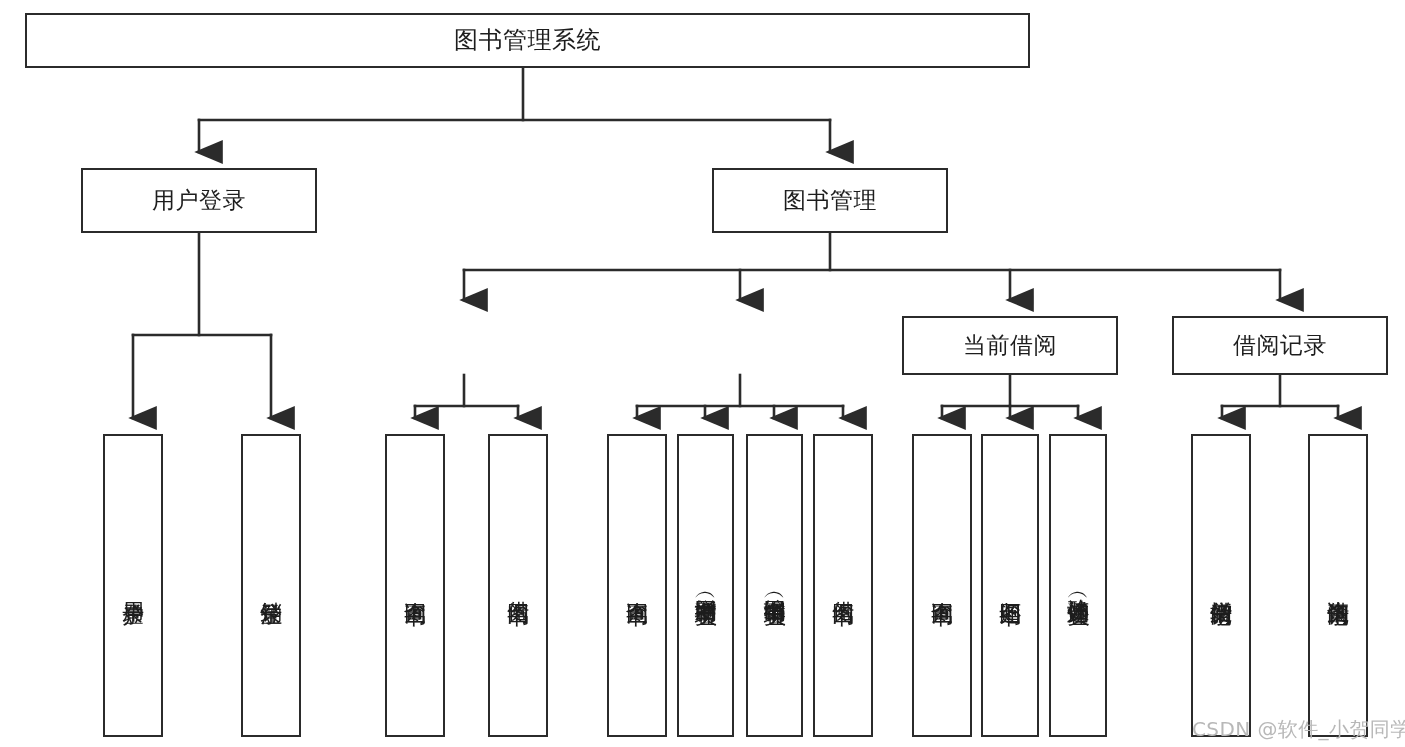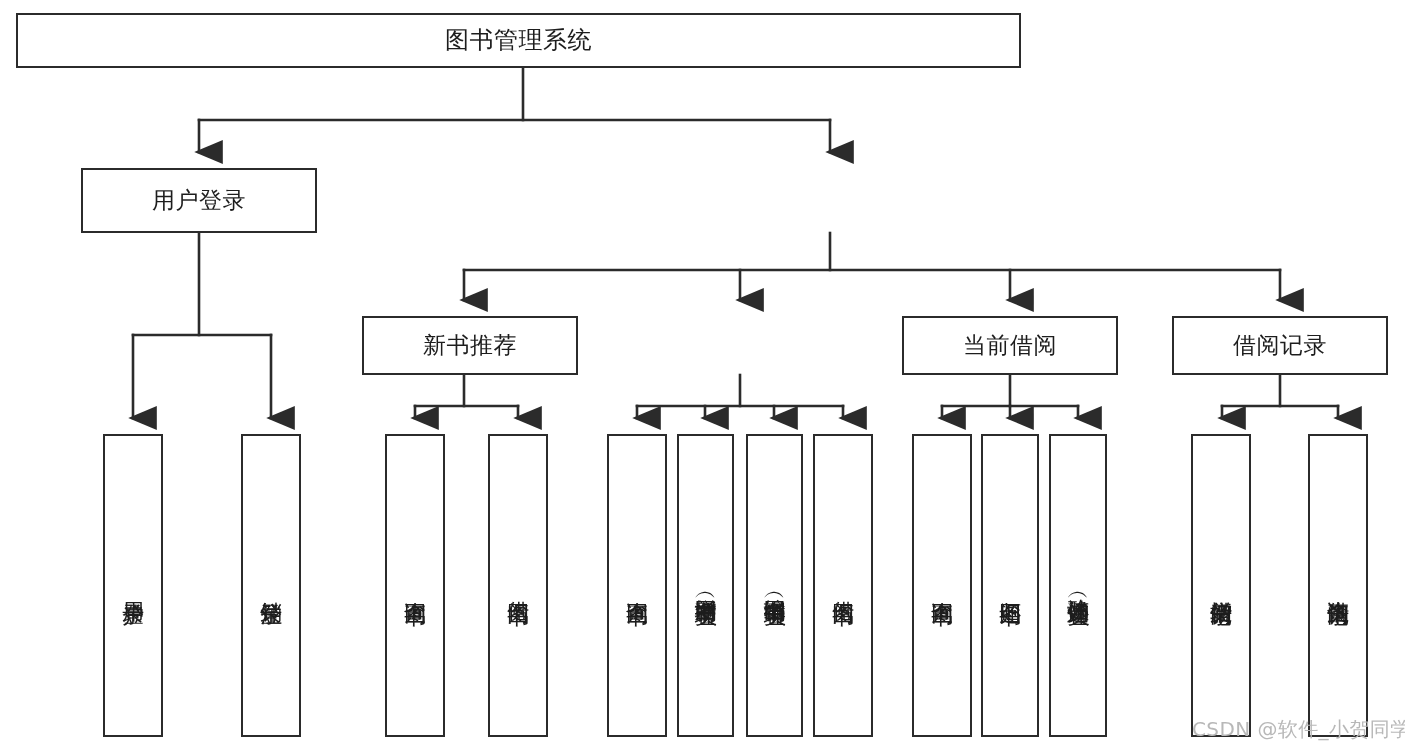--- a/index.html
+++ b/index.html
@@ -120,31 +120,31 @@
       <path d="M 1010 406 L 1010 418" marker-end="url(#arrow)"></path>
       <path d="M 1078 406 L 1078 418" marker-end="url(#arrow)"></path>
 
       <path d="M 1280 375 L 1280 406"></path>
       <path d="M 1222 406 L 1338 406"></path>
       <path d="M 1222 406 L 1222 418" marker-end="url(#arrow)"></path>
       <path d="M 1338 406 L 1338 418" marker-end="url(#arrow)"></path>
     </g>
   </svg>
 
-  <div class="node h root" style="left:16px; top:13px; width:1005px; height:55px;">
+  <div class="node h root" style="left:25px; top:13px; width:1005px; height:55px;">
     <span class="lbl">图书管理系统</span>
   </div>
 
   <div class="node h" style="left:81px; top:168px; width:236px; height:65px;">
     <span class="lbl">用户登录</span>
   </div>
+  <div class="node h" style="left:712px; top:168px; width:236px; height:65px;">
+    <span class="lbl">图书管理</span>
+  </div>
 
-  <div class="node h" style="left:362px; top:316px; width:216px; height:59px;">
-    <span class="lbl">新书推荐</span>
-  </div>
   <div class="node h" style="left:1172px; top:316px; width:216px; height:59px;">
     <span class="lbl">借阅记录</span>
   </div>
   <div class="node h" style="left:902px; top:316px; width:216px; height:59px;">
     <span class="lbl">当前借阅</span>
   </div>
 
   <div class="node v" style="left:103px; top:434px; width:60px; height:303px;">
     <span class="lbl">用户登录</span>
   </div>

